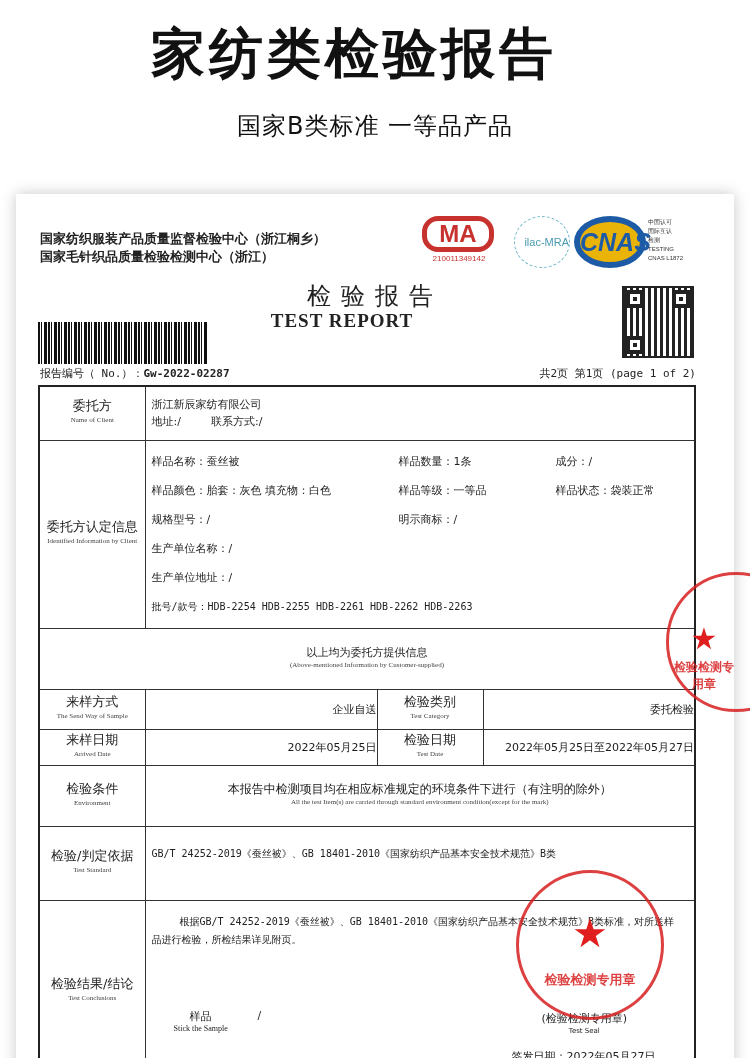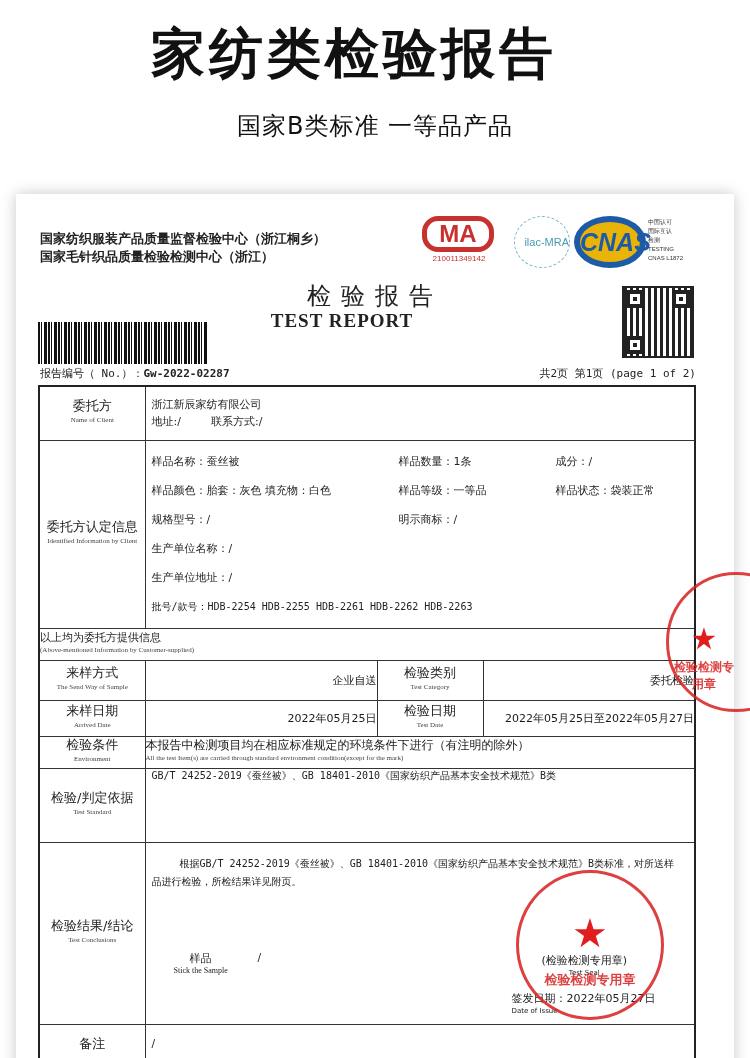--- a/index.html
+++ b/index.html
@@ -51,21 +51,21 @@
     border: 2px solid #222; font-size: 11px; }
   table.main td { border: 1px solid #333; vertical-align: middle; }
   .lbl { width: 106px; text-align: center; line-height: 14px; }
   .lbl .zh { font-size: 13px; display: block; color: #222; }
   .lbl .en { font-size: 7px; display: block; color: #444; font-family: "Liberation Serif", serif; }
   .val { padding-left: 6px; font-size: 11px; color: #222; }
   .center { text-align: right; }
   .line { height: 29px; line-height: 29px; display: flex; }
   .line span { display: inline-block; }
   .c1 { width: 247px; } .c2 { width: 157px; }
-  .notice { text-align: left; line-height: 13px; padding: 2px 0; }
+  .notice { text-align: center; line-height: 13px; padding: 17px 0; }
   .notice .zh { font-size: 11px; display: block; }
   .notice .en { font-size: 7px; display: block; font-family: "Liberation Serif", serif; color: #444; }
   .mono { font-family: "DejaVu Sans Mono", monospace; font-size: 10px; }
 
   .stamp { position: absolute; border: 3px solid rgba(215,30,30,0.85); border-radius: 50%;
     color: rgba(215,30,30,0.85); text-align: center; font-weight: bold; }
   .star { font-size: 40px; color: #e01e1e; line-height: 40px; }
 </style>
 </head>
 <body>
@@ -189,21 +189,21 @@
       <td colspan="3" class="notice">
         <span class="zh" style="font-size:12px">本报告中检测项目均在相应标准规定的环境条件下进行（有注明的除外）</span>
             <span class="en">All the test Item(s) are carried through standard environment condition(except for the mark)</span>
       </td>
     </tr>
     <tr style="height:74px">
       <td class="lbl">
             <span class="zh">检验/判定依据</span>
             <span class="en">Test Standard</span>
           </td>
-      <td colspan="3" class="val mono" style="vertical-align:top;">GB/T 24252-2019《蚕丝被》、GB 18401-2010《国家纺织产品基本安全技术规范》B类</td>
+      <td colspan="3" class="val mono" style="vertical-align:top;padding-top:20px">GB/T 24252-2019《蚕丝被》、GB 18401-2010《国家纺织产品基本安全技术规范》B类</td>
     </tr>
     <tr style="height:182px">
       <td class="lbl">
             <span class="zh">检验结果/结论</span>
             <span class="en">Test Conclusions</span>
           </td>
       <td colspan="3" class="val" style="vertical-align:top;position:relative">
         <div class="mono" style="text-indent:28px;line-height:18px;padding:12px 10px 0 0">根据GB/T 24252-2019《蚕丝被》、GB 18401-2010《国家纺织产品基本安全技术规范》B类标准，对所送样品进行检验，所检结果详见附页。</div>
         <div style="position:absolute;left:28px;top:110px;text-align:center;line-height:12px">
           <div style="font-size:11px">样品</div>

